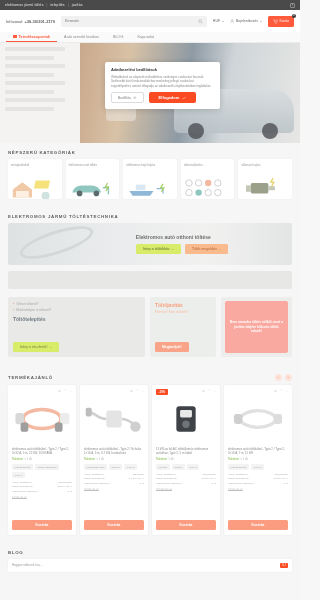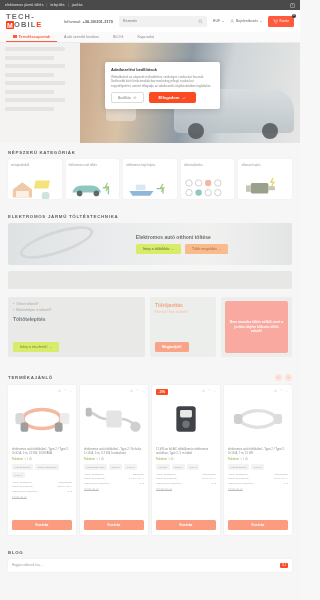--- a/index.html
+++ b/index.html
@@ -219,28 +219,20 @@
       <span>elektromos jármű töltés</span>
       <span class="topbar-sep">|</span>
       <span>telepítés</span>
       <span class="topbar-sep">|</span>
       <span>javítás</span>
     </div>
     <div class="topbar-close">×</div>
   </div>
 
   <div class="header">
-    <div class="logo">
-      <div class="logo-l1">TECH-</div>
-      <div class="logo-l2">
-        <span class="logo-m">M</span>
-        <span class="logo-rest">OBIL</span>
-        <span class="logo-rest logo-e">E</span>
-      </div>
-    </div>
 
     <div class="phone">
       <span>Infóvonal:</span>
       <b>+36-30/201-2170</b>
     </div>
 
     <div class="searchbox">
       <input type="text" placeholder="Keresés" style="">
       <svg viewBox="0 0 16 16">
         <circle cx="7" cy="7" r="4.5" fill="none" stroke="#9a9a9a" stroke-width="1.4"></circle>

